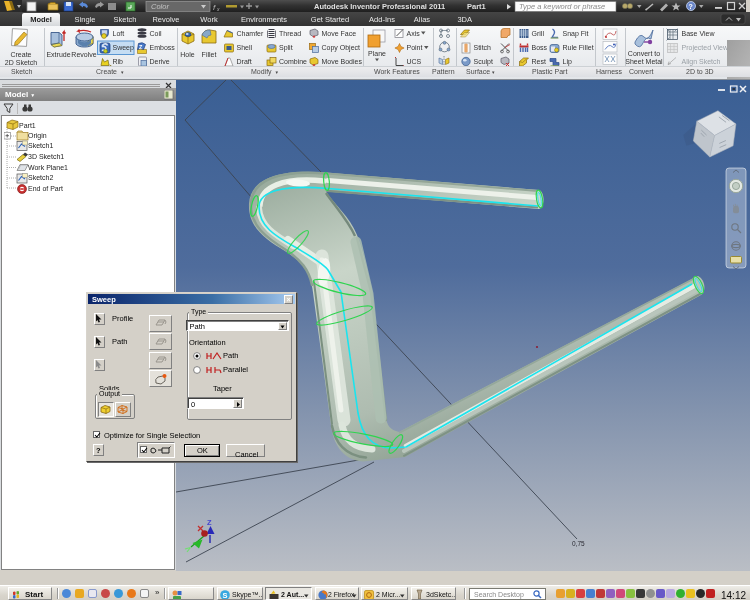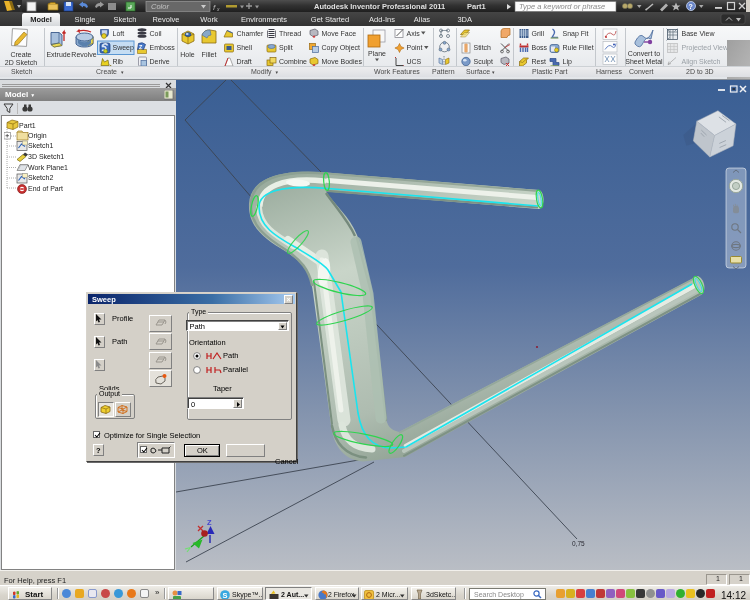--- a/index.html
+++ b/index.html
@@ -782,30 +782,25 @@
           </svg>
       </div>
       <svg class="abs" style="left:63px;top:151.5px" width="22" height="11" viewBox="0 0 22 11">
         <path d="M1,4 q2,-2 4,0 l1,2 q-1,2 -3,2 q-3,0 -2,-4 z" fill="none" stroke="#222" stroke-width="1"></path>
         <path d="M8,5 h4 M12,3 h7 v5 h-7 z M19,3 l1.5,-1.5" fill="none" stroke="#222" stroke-width="1"></path>
       </svg>
       <div class="btn3d" style="left:97px;top:150.5px;width:36px;height:13px;border:1px solid #000;box-shadow:inset 1px 1px 0 #fff, inset -1px -1px 0 #808080;">
         <span style="position:absolute;left:12px;top:1.5px;">OK</span>
       </div>
       <div class="btn3d" style="left:139px;top:150.5px;width:39px;height:13px;">
-        <span style="position:absolute;left:8px;top:12px;margin-left:40px;">Cancel</span>
+        <span style="position:absolute;left:8px;top:5px;">Cancel</span>
       </div>
     </div>
   </div>
 
-  <div id="statusbar">
-    <span style="position:absolute;left:4px;top:4.5px;">For Help, press F1</span>
-    <div class="sbox" style="left:706px;">1</div>
-    <div class="sbox" style="left:729px;">1</div>
-  </div>
 
   <div id="taskbar">
     <div class="tbtn" style="left:8px;width:44px;">
       <svg width="11" height="11" style="position:absolute;left:3px;top:1px" viewBox="0 0 11 11">
         <path d="M1,3 q1.5,-1 2.5,0 l0,2.5 q-1.5,1 -2.5,0 z" fill="#d03828"></path>
         <path d="M4.5,2.5 q1.5,-1 2.5,0 l0,2.5 q-1.5,1 -2.5,0 z" fill="#68a830"></path>
         <path d="M1,6.5 q1.5,-1 2.5,0 l0,2.5 q-1.5,1 -2.5,0 z" fill="#3868c8"></path>
         <path d="M4.5,6 q1.5,-1 2.5,0 l0,2.5 q-1.5,1 -2.5,0 z" fill="#e8b820"></path>
       </svg>
       <span style="position:absolute;left:16px;top:2px;font-size:8px;font-weight:bold;">Start</span>

